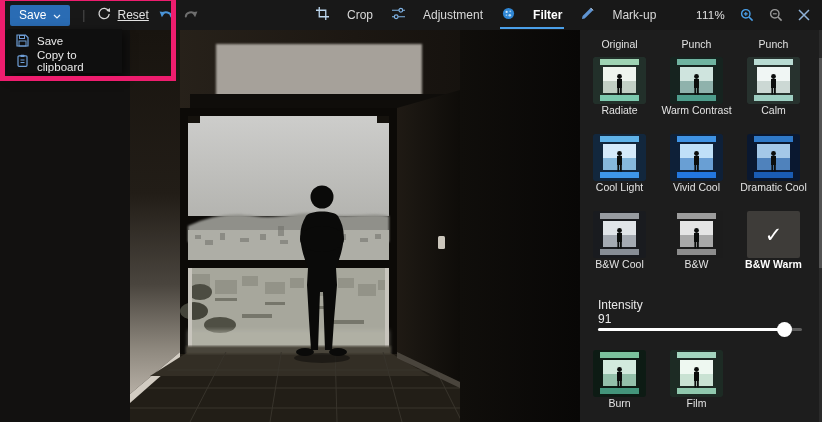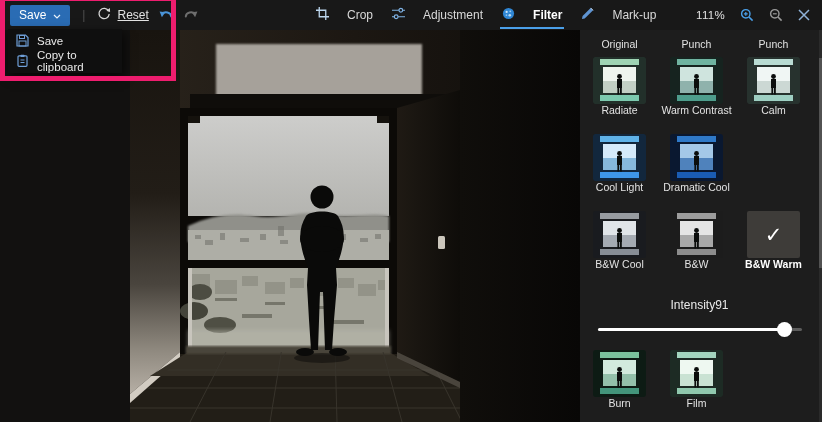--- a/index.html
+++ b/index.html
@@ -52,21 +52,21 @@
   .labels-row{ top:8px; }
   .labels-row .fcell{ height:14px; }
   .fcell{ width:53px; display:flex; flex-direction:column; align-items:center; cursor:pointer; }
   .thumb{ width:53px; height:47px; border-radius:2px; display:block; }
   .thumb.sel{ background:#3e3c39; display:flex; align-items:center; justify-content:center;
               color:#fff; font-size:21px; }
   .flabel{ font-size:10.5px; line-height:13px; color:#e2e2e2; white-space:nowrap; }
   .flabel.selbold{ font-weight:bold; color:#fff; }
   .labels-row .flabel{ margin-top:0; }
   .intensity-row{ position:absolute; left:18px; right:21px; top:268px; display:flex;
-                  justify-content:center; font-size:12px; color:#eaeaea; }
+                  justify-content:flex-start; font-size:12px; color:#eaeaea;flex-direction:column; }
   .slider{ position:absolute; left:18px; right:20px; top:292px; height:15px; cursor:pointer; }
   .slider-track{ position:absolute; left:0; right:0; top:6px; height:3px; border-radius:2px; background:#5c5c5c; }
   .slider-fill{ position:absolute; left:0; top:6px; height:3px; border-radius:2px; background:#fff; }
   .slider-thumb{ position:absolute; top:0; width:15px; height:15px; border-radius:50%; background:#fff; }
 </style>
 </head>
 <body>
 
 <div class="app">
 
@@ -402,20 +402,36 @@
               <circle cx="26.5" cy="19.5" r="2.4"></circle>
               <rect x="24" y="22" width="5" height="9"></rect>
               <rect x="24.4" y="31" width="1.8" height="6.5"></rect>
               <rect x="27" y="31" width="1.8" height="6.5"></rect>
             </g>
           </svg>
           <div class="flabel">Cool Light</div>
         </div>
         <div class="fcell">
           <svg class="thumb" viewBox="0 0 53 47">
+            <rect width="53" height="47" rx="2" fill="#0e2038"></rect>
+            <rect x="7" y="2" width="39" height="6" fill="#3f93e4"></rect>
+            <rect x="10" y="10" width="33" height="14" fill="#bfe0f8"></rect>
+            <rect x="10" y="24" width="33" height="12" fill="#699fd4"></rect>
+            <rect x="7" y="38" width="39" height="6" fill="#2377e0"></rect>
+            <g fill="#0b0d0c">
+              <circle cx="26.5" cy="19.5" r="2.4"></circle>
+              <rect x="24" y="22" width="5" height="9"></rect>
+              <rect x="24.4" y="31" width="1.8" height="6.5"></rect>
+              <rect x="27" y="31" width="1.8" height="6.5"></rect>
+            </g>
+          </svg>
+          <div class="flabel">Vivid Cool</div>
+        </div>
+        <div class="fcell">
+          <svg class="thumb" viewBox="0 0 53 47">
             <rect width="53" height="47" rx="2" fill="#0a1830"></rect>
             <rect x="7" y="2" width="39" height="6" fill="#2f79c8"></rect>
             <rect x="10" y="10" width="33" height="14" fill="#a4c8e8"></rect>
             <rect x="10" y="24" width="33" height="12" fill="#4f82bc"></rect>
             <rect x="7" y="38" width="39" height="6" fill="#1a5cb4"></rect>
             <g fill="#0b0d0c">
               <circle cx="26.5" cy="19.5" r="2.4"></circle>
               <rect x="24" y="22" width="5" height="9"></rect>
               <rect x="24.4" y="31" width="1.8" height="6.5"></rect>
               <rect x="27" y="31" width="1.8" height="6.5"></rect>

